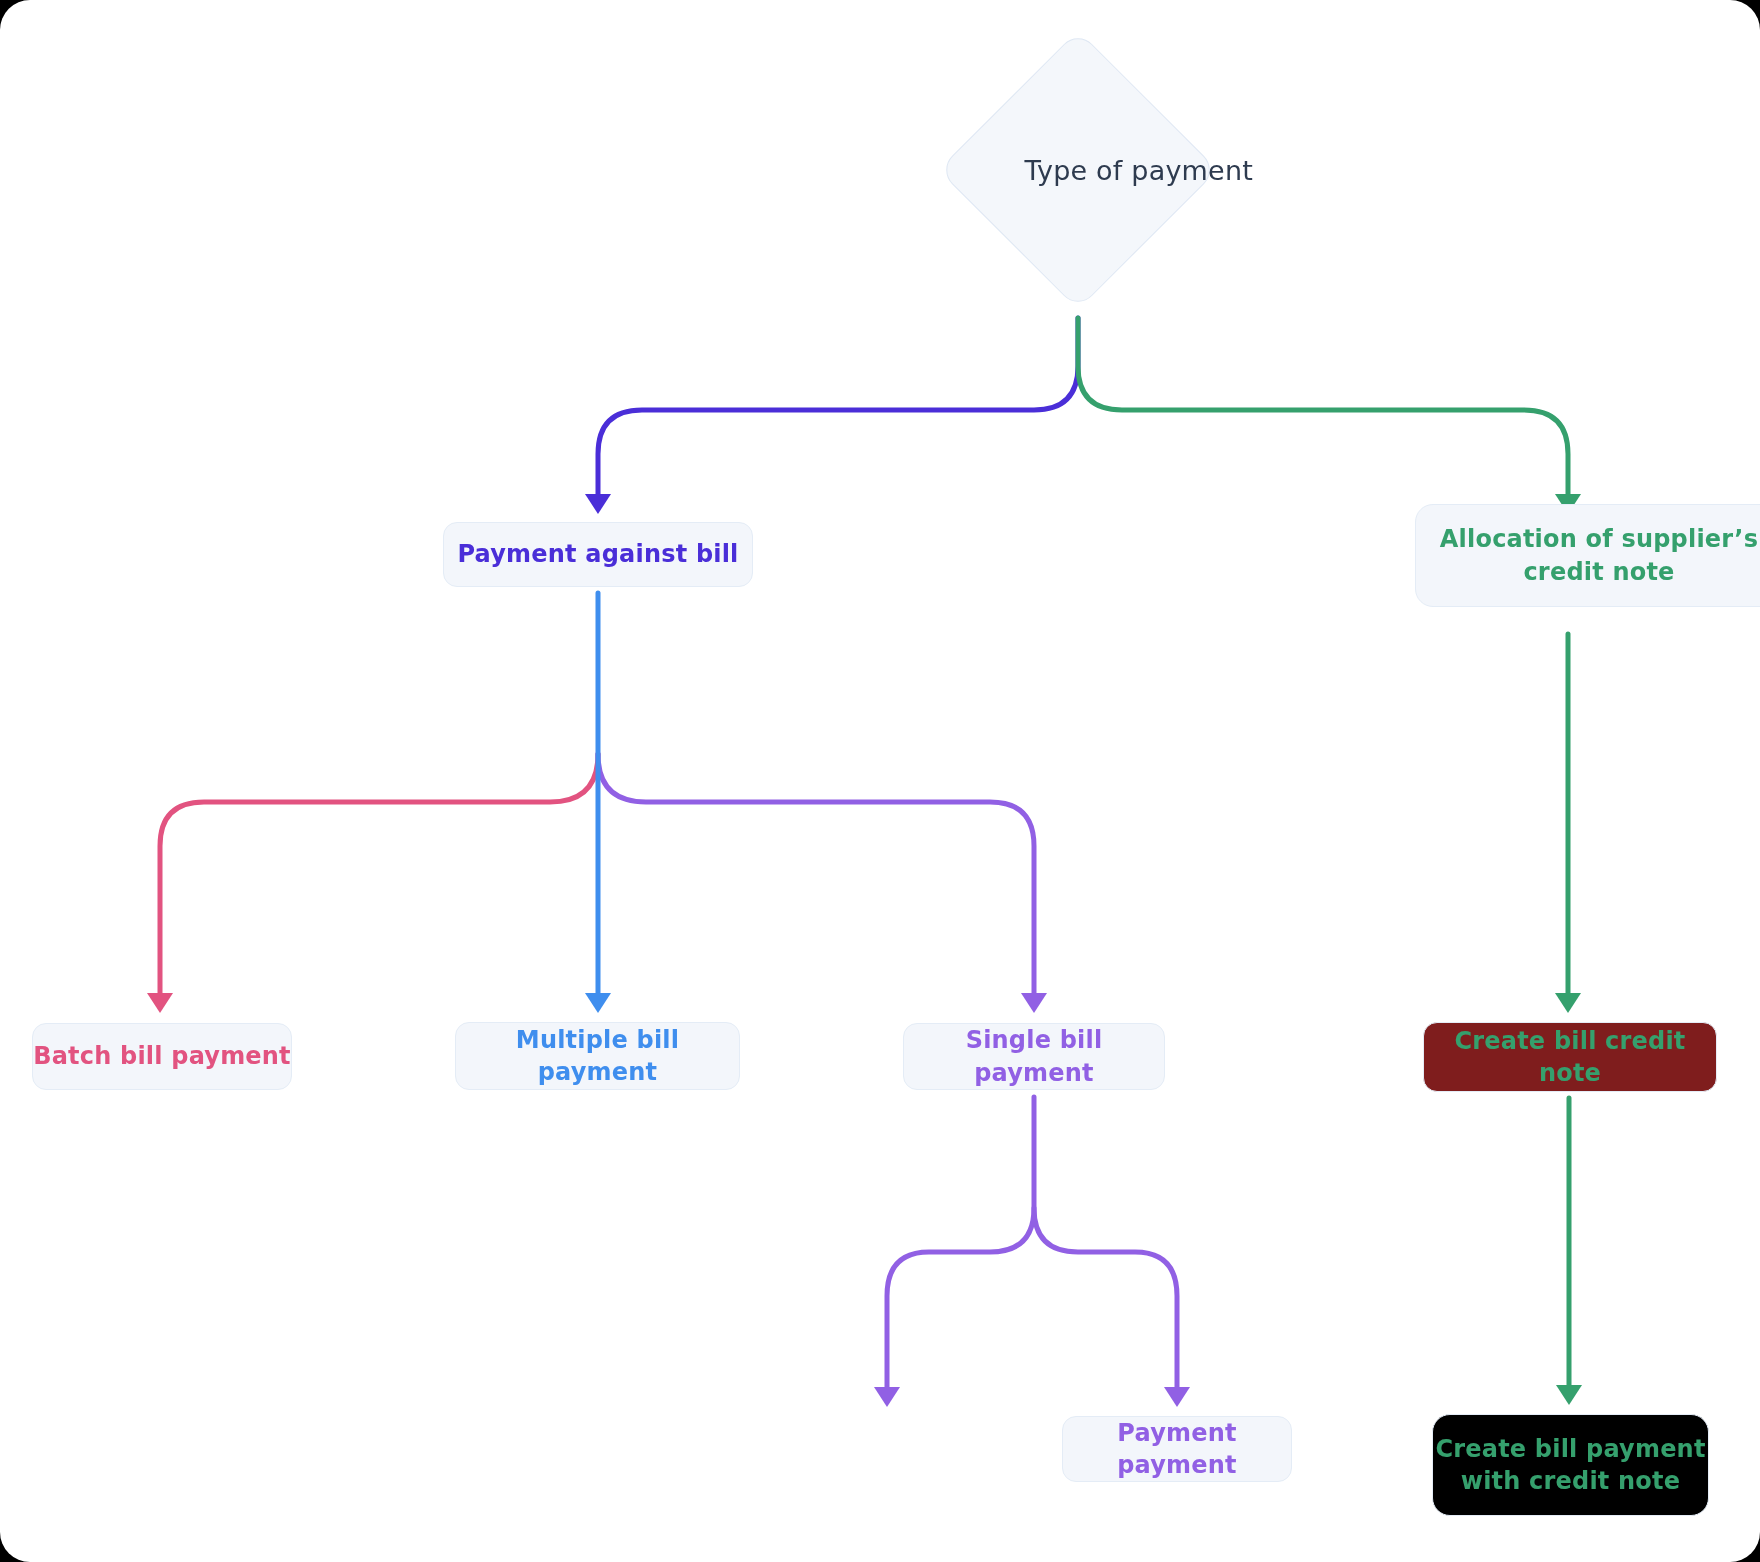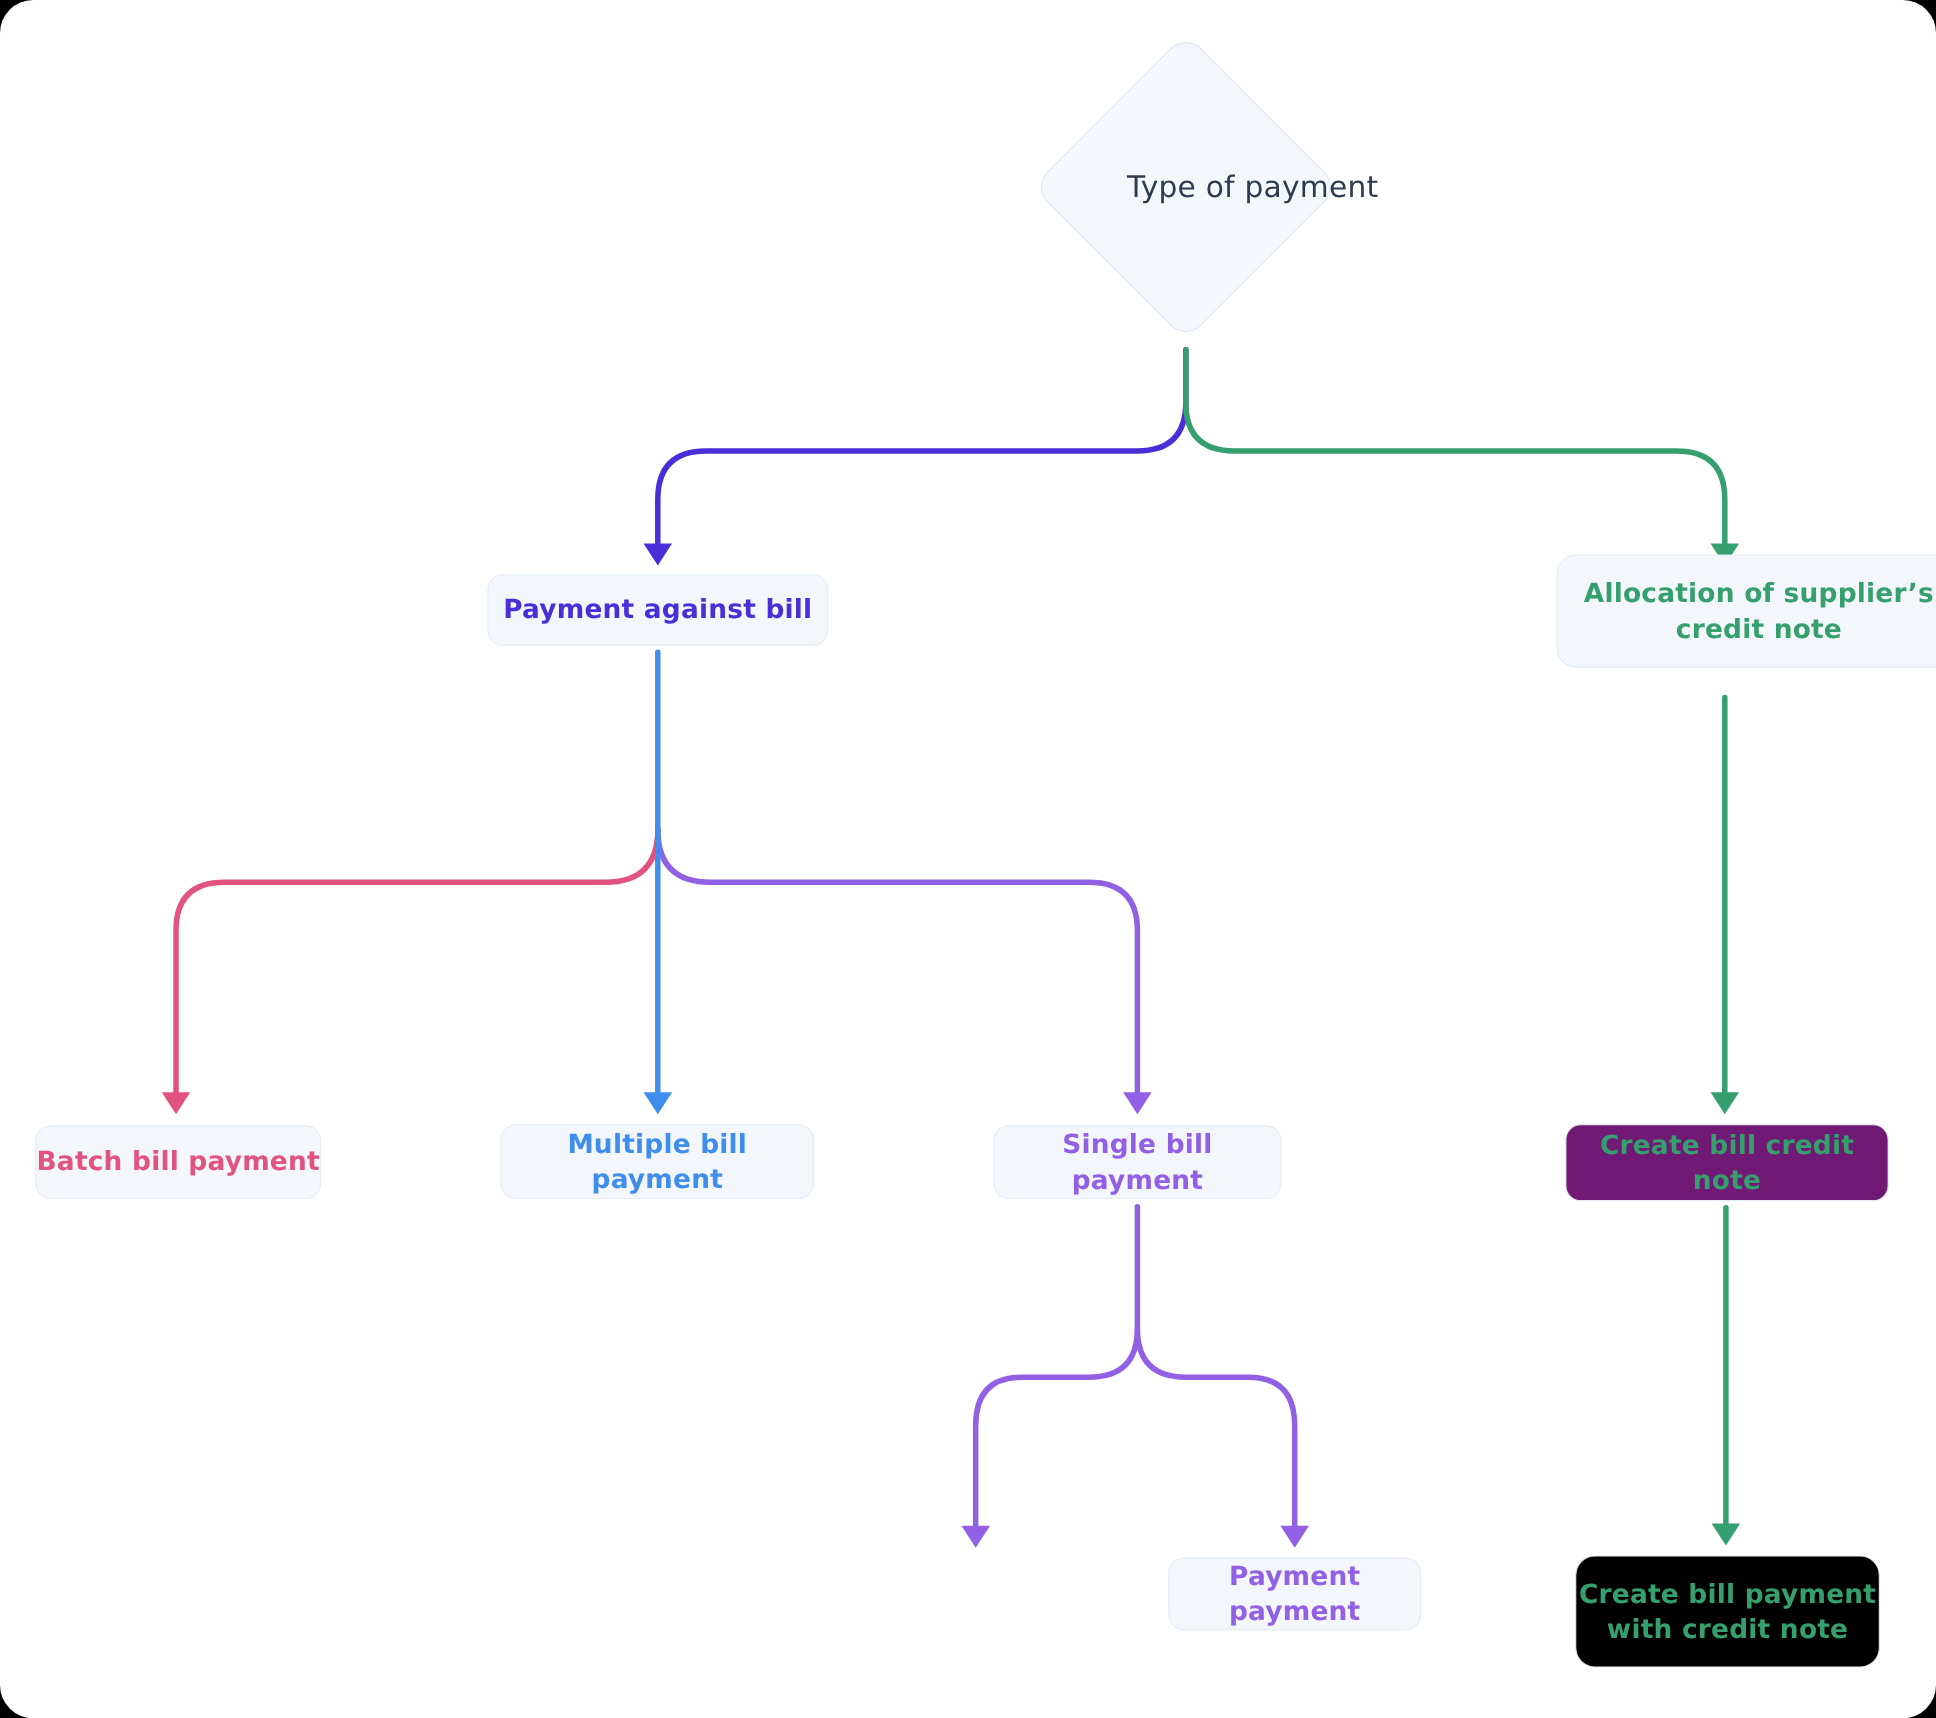--- a/index.html
+++ b/index.html
@@ -137,21 +137,21 @@
     <div>Allocation of supplier’s</div>
     <div>credit note</div>
   </div>
 
   <div class="node" id="node-batch-bill-payment" style="color: rgb(226, 83, 128); background-color: rgb(243, 246, 251); border-color: rgb(228, 236, 246);">Batch bill payment</div>
 
   <div class="node" id="node-multiple-bill-payment" style="color: rgb(63, 142, 238); background-color: rgb(243, 246, 251); border-color: rgb(228, 236, 246);">Multiple bill payment</div>
 
   <div class="node" id="node-single-bill-payment" style="color: rgb(145, 96, 228); background-color: rgb(243, 246, 251); border-color: rgb(228, 236, 246);">Single bill payment</div>
 
-  <div class="node" id="node-create-bill-credit-note" style="color: rgb(53, 160, 109); background-color: #701a75; border-color: rgb(228, 236, 246);">Create bill credit note</div>
+  <div class="node" id="node-create-bill-credit-note" style="color: rgb(53, 160, 109); background-color: #7f1d1d; border-color: rgb(228, 236, 246);">Create bill credit note</div>
 
 
   <div class="node" id="node-partial-payment" style="color: rgb(145, 96, 228); background-color: rgb(243, 246, 251); border-color: rgb(228, 236, 246);">Payment payment</div>
 
   <div class="node two-line" id="node-create-bill-payment-note" style="color: rgb(53, 160, 109); background-color: #000000; border-color: rgb(228, 236, 246);">
     <div>Create bill payment</div>
     <div>with credit note</div>
   </div>
 
 </div>

